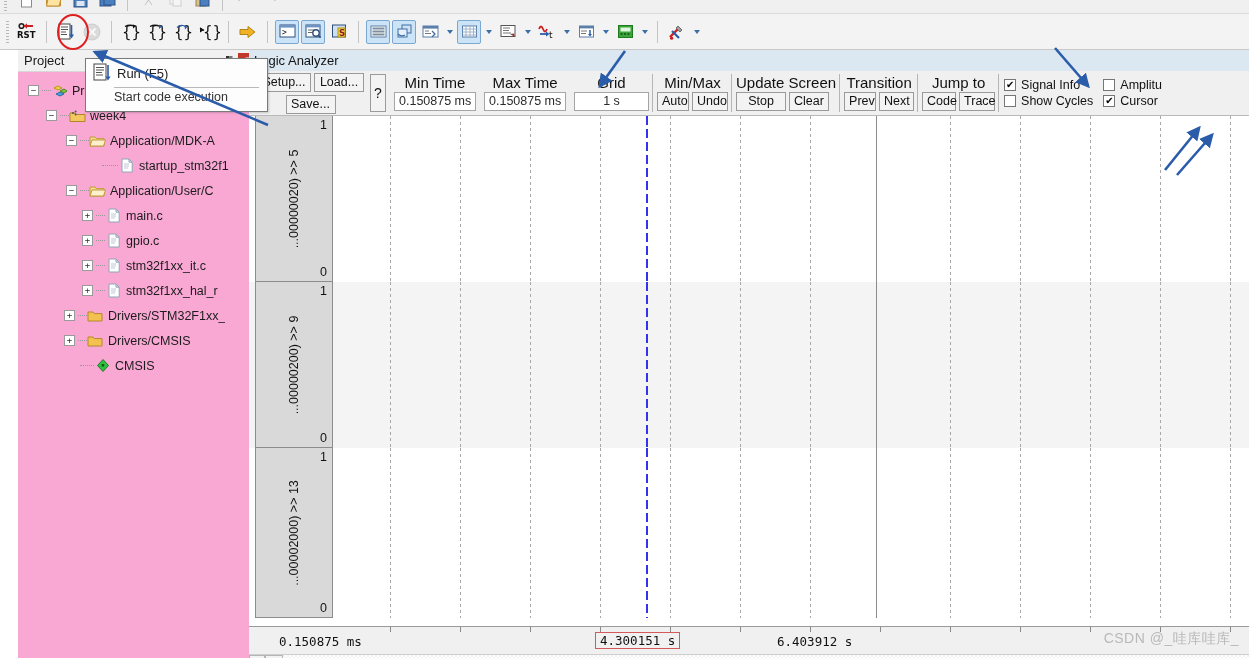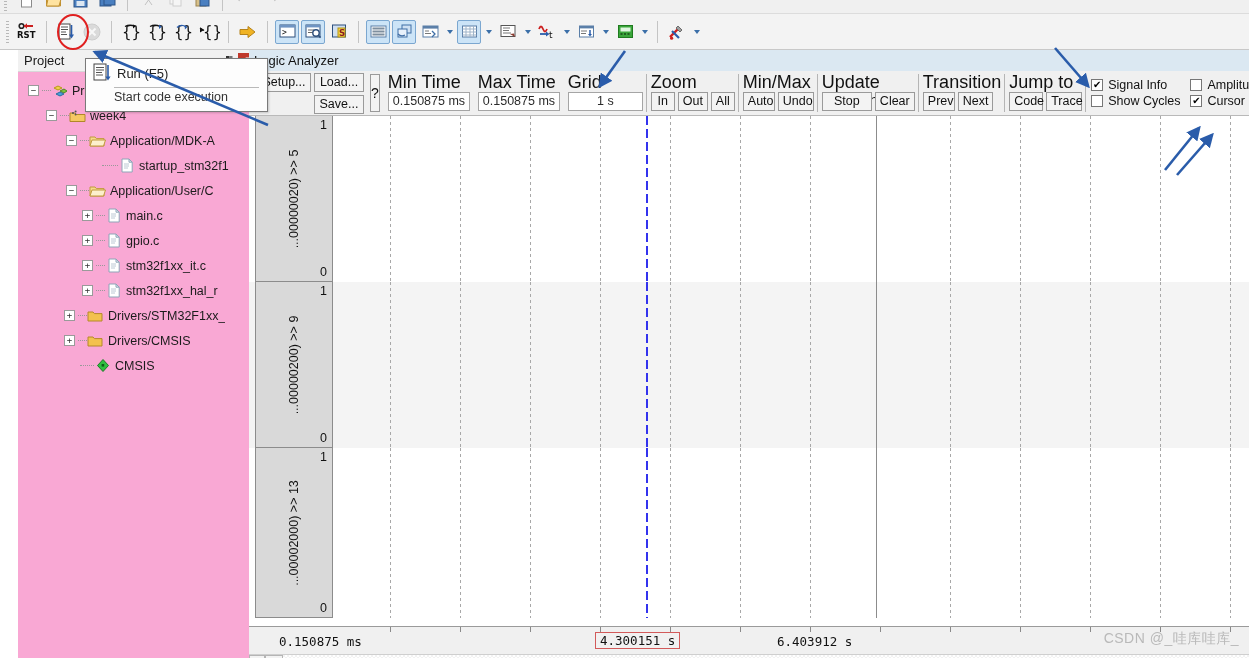--- a/index.html
+++ b/index.html
@@ -116,21 +116,21 @@
   #la-toolbar {
     height:45px; background:#f0f0f0;
     border-bottom:1px solid #b9b9b9;
     display:flex; align-items:stretch; padding:2px 0 2px 4px;
     position:relative;
   }
   .grp { display:flex; flex-direction:column; justify-content:flex-start; padding:0 4px; position:relative; }
   .grp.bordered::after{
     content:""; position:absolute; right:0; top:1px; bottom:1px; width:1px; background:#b5b5b5;
   }
-  .grp-label { height:19px; line-height:19px; text-align:left; font-size:18px; color:#111; }
+  .grp-label { height:19px; line-height:19px; text-align:center; font-size:15px; color:#111; }
   .grp-row { display:flex; gap:3px; }
   .btn {
     border:1px solid #9a9a9a; background:#f3f3f3;
     font-size:12.5px; color:#111; height:19px; line-height:17px;
     padding:0 4px; text-align:center; white-space:nowrap;
     font-family:"Liberation Sans", sans-serif;
   }
   .fld {
     border:1px solid #a5a5a5; background:#fff;
     font-size:12.5px; color:#2b2b2b; height:19px; line-height:17px;
@@ -682,21 +682,21 @@
 
   <div id="la-title">Logic Analyzer</div>
 
   <div id="la-toolbar">
 
     <div class="grp" style="justify-content:center;gap:3px;">
       <div class="grp-row">
         <div class="btn" style="width:54px">Setup...</div>
         <div class="btn" style="width:50px">Load...</div>
       </div>
-      <div class="grp-row" style="justify-content:flex-end">
+      <div class="grp-row" style="justify-content:center">
         <div class="btn" style="width:50px">Save...</div>
       </div>
     </div>
 
     <div class="qmark">?</div>
 
     <div class="grp">
       <div class="grp-label">Min Time</div>
       <div class="fld" style="width:82px">0.150875 ms</div>
     </div>
@@ -704,28 +704,20 @@
     <div class="grp">
       <div class="grp-label">Max Time</div>
       <div class="fld" style="width:82px">0.150875 ms</div>
     </div>
 
     <div class="grp bordered">
       <div class="grp-label">Grid</div>
       <div class="fld" style="width:75px">1 s</div>
     </div>
 
-    <div class="grp bordered">
-      <div class="grp-label">Zoom</div>
-      <div class="grp-row">
-        <div class="btn" style="width:24px">In</div>
-        <div class="btn" style="width:30px">Out</div>
-        <div class="btn" style="width:24px">All</div>
-      </div>
-    </div>
 
     <div class="grp bordered">
       <div class="grp-label">Min/Max</div>
       <div class="grp-row">
         <div class="btn" style="width:32px">Auto</div>
         <div class="btn" style="width:36px">Undo</div>
       </div>
     </div>
 
     <div class="grp bordered">

